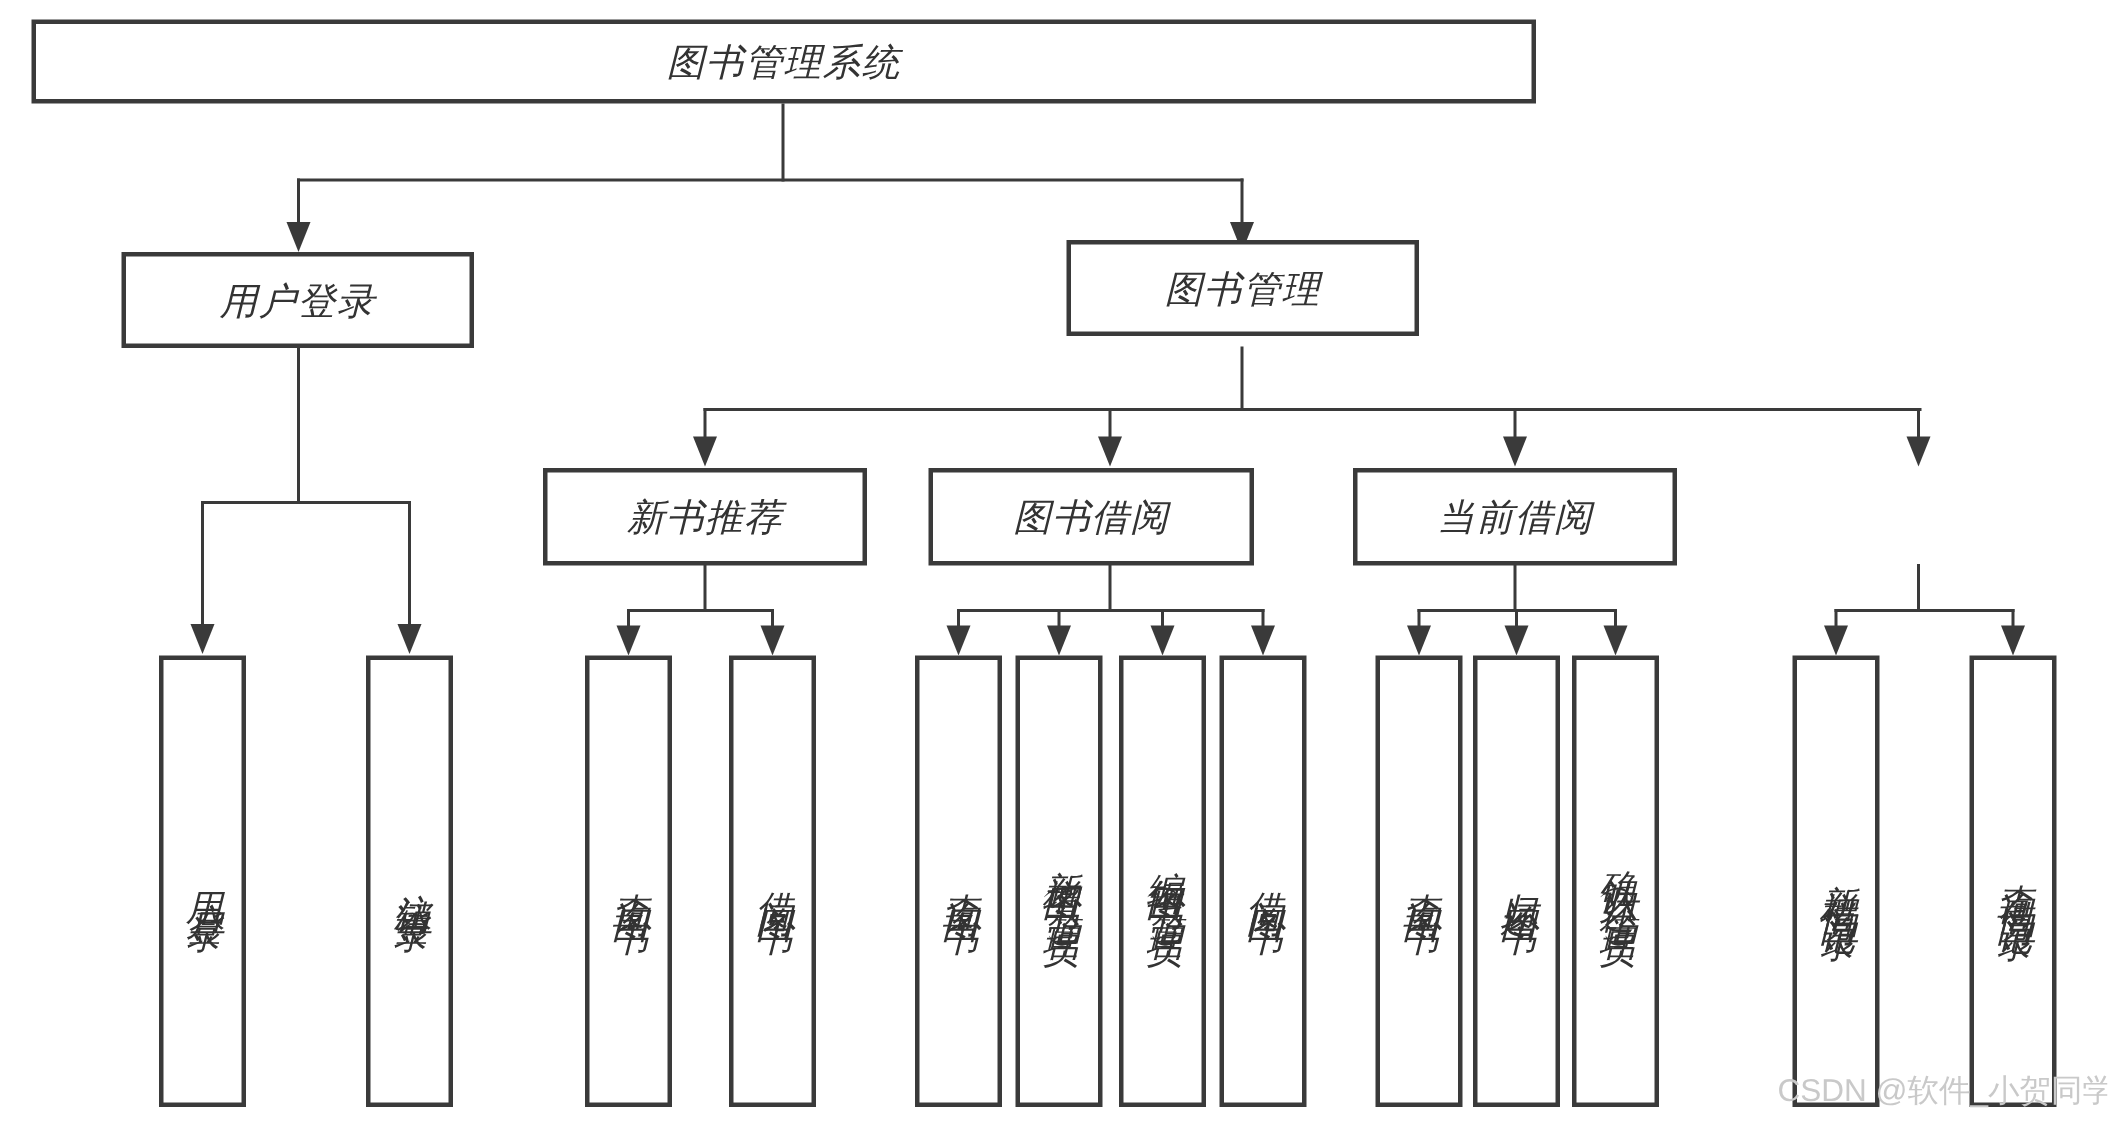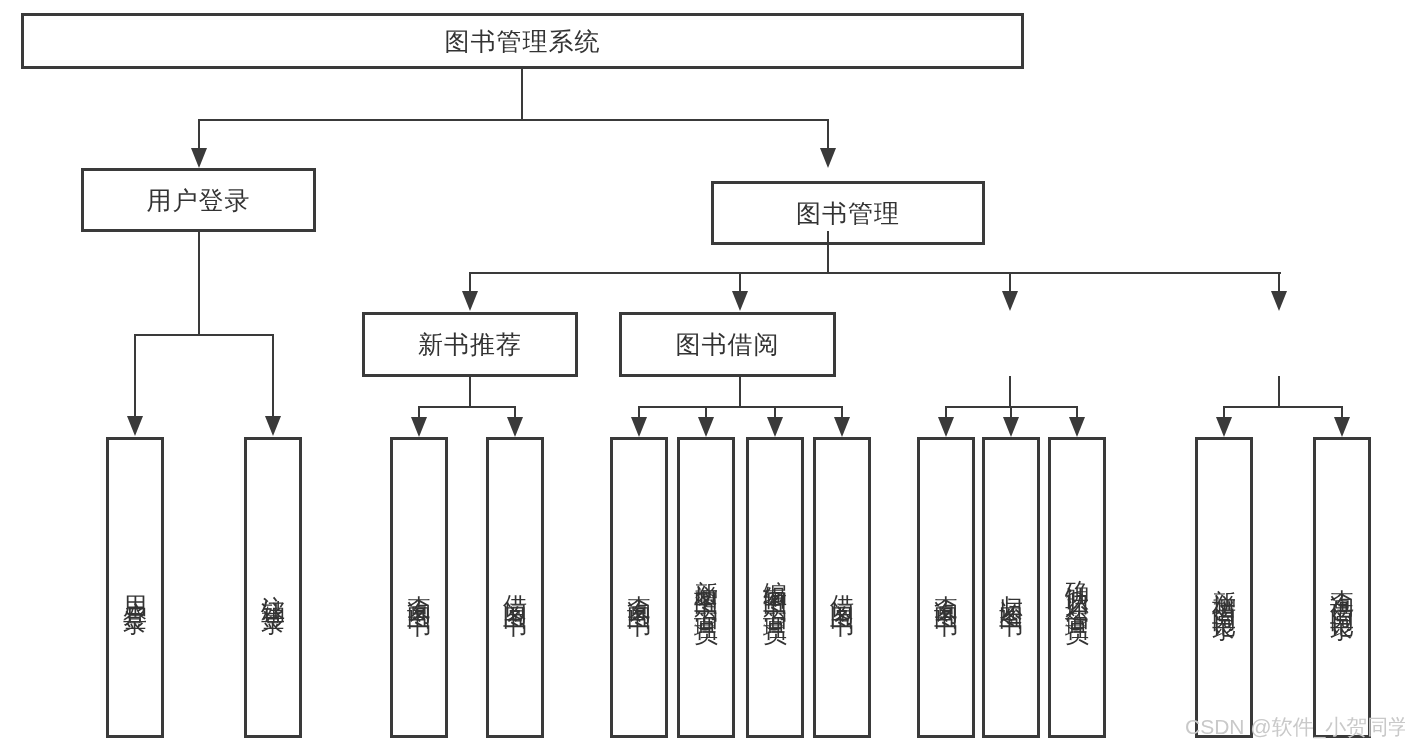--- a/index.html
+++ b/index.html
@@ -4,21 +4,21 @@
 <style>
   html,body{margin:0;padding:0;background:#ffffff;}
   body{width:1405px;height:747px;font-family:"Liberation Sans","DejaVu Sans",sans-serif;}
   .stage{position:relative;width:1405px;height:747px;overflow:hidden;background:var(--bg,#fff);}
   .box{
     position:absolute;box-sizing:border-box;
     border:3px solid var(--line,#3a3a3a);
     background:#fff;color:var(--text,#333);
     display:flex;align-items:center;justify-content:center;
   }
-  .box .lbl{font-size:25px;letter-spacing:1px;white-space:nowrap;}
+  .box .lbl{font-size:25px;letter-spacing:1px;white-space:nowrap;font-style:italic;}
   .vbox .lbl{
     writing-mode:vertical-rl;text-orientation:mixed;
     font-size:24px;letter-spacing:6px;line-height:1;white-space:normal;
   }
   .hl,.vl{position:absolute;background:var(--line,#3a3a3a);}
   .hl{height:2px;}
   .vl{width:2px;}
   .ah{
     position:absolute;width:0;height:0;
     border-left:8px solid transparent;border-right:8px solid transparent;
@@ -41,21 +41,21 @@
   <div class="vl" style="left:521px;top:69px;height:52px"></div>
   <div class="hl" style="left:198px;top:119px;width:631px"></div>
   <div class="vl" style="left:198px;top:119px;height:31px"></div>
   <div class="ah" style="left:191px;top:148px"></div>
   <div class="vl" style="left:827px;top:119px;height:31px"></div>
   <div class="ah" style="left:820px;top:148px"></div>
 
   <div class="box" style="left:81px;top:168px;width:235px;height:64px">
     <span class="lbl">用户登录</span>
   </div>
-  <div class="box" style="left:711px;top:181px;width:274px;height:64px">
+  <div class="box" style="left:711px;top:160px;width:235px;height:64px">
     <span class="lbl">图书管理</span>
   </div>
 
   <div class="vl" style="left:198px;top:231px;height:105px"></div>
   <div class="hl" style="left:134px;top:334px;width:140px"></div>
   <div class="vl" style="left:134px;top:334px;height:84px"></div>
   <div class="ah" style="left:127px;top:416px"></div>
   <div class="vl" style="left:272px;top:334px;height:84px"></div>
   <div class="ah" style="left:265px;top:416px"></div>
 
@@ -68,20 +68,23 @@
   <div class="vl" style="left:1009px;top:272px;height:21px"></div>
   <div class="ah" style="left:1002px;top:291px"></div>
   <div class="vl" style="left:1278px;top:272px;height:21px"></div>
   <div class="ah" style="left:1271px;top:291px"></div>
 
   <div class="box" style="left:362px;top:312px;width:216px;height:65px">
     <span class="lbl">新书推荐</span>
   </div>
   <div class="box" style="left:619px;top:312px;width:217px;height:65px">
     <span class="lbl">图书借阅</span>
+  </div>
+  <div class="box" style="left:902px;top:312px;width:216px;height:65px">
+    <span class="lbl">当前借阅</span>
   </div>
 
   <div class="vl" style="left:469px;top:376px;height:32px"></div>
   <div class="vl" style="left:739px;top:376px;height:32px"></div>
   <div class="vl" style="left:1009px;top:376px;height:32px"></div>
   <div class="vl" style="left:1278px;top:376px;height:32px"></div>
 
   <div class="hl" style="left:418px;top:406px;width:98px"></div>
   <div class="hl" style="left:638px;top:406px;width:205px"></div>
   <div class="hl" style="left:945px;top:406px;width:133px"></div>

